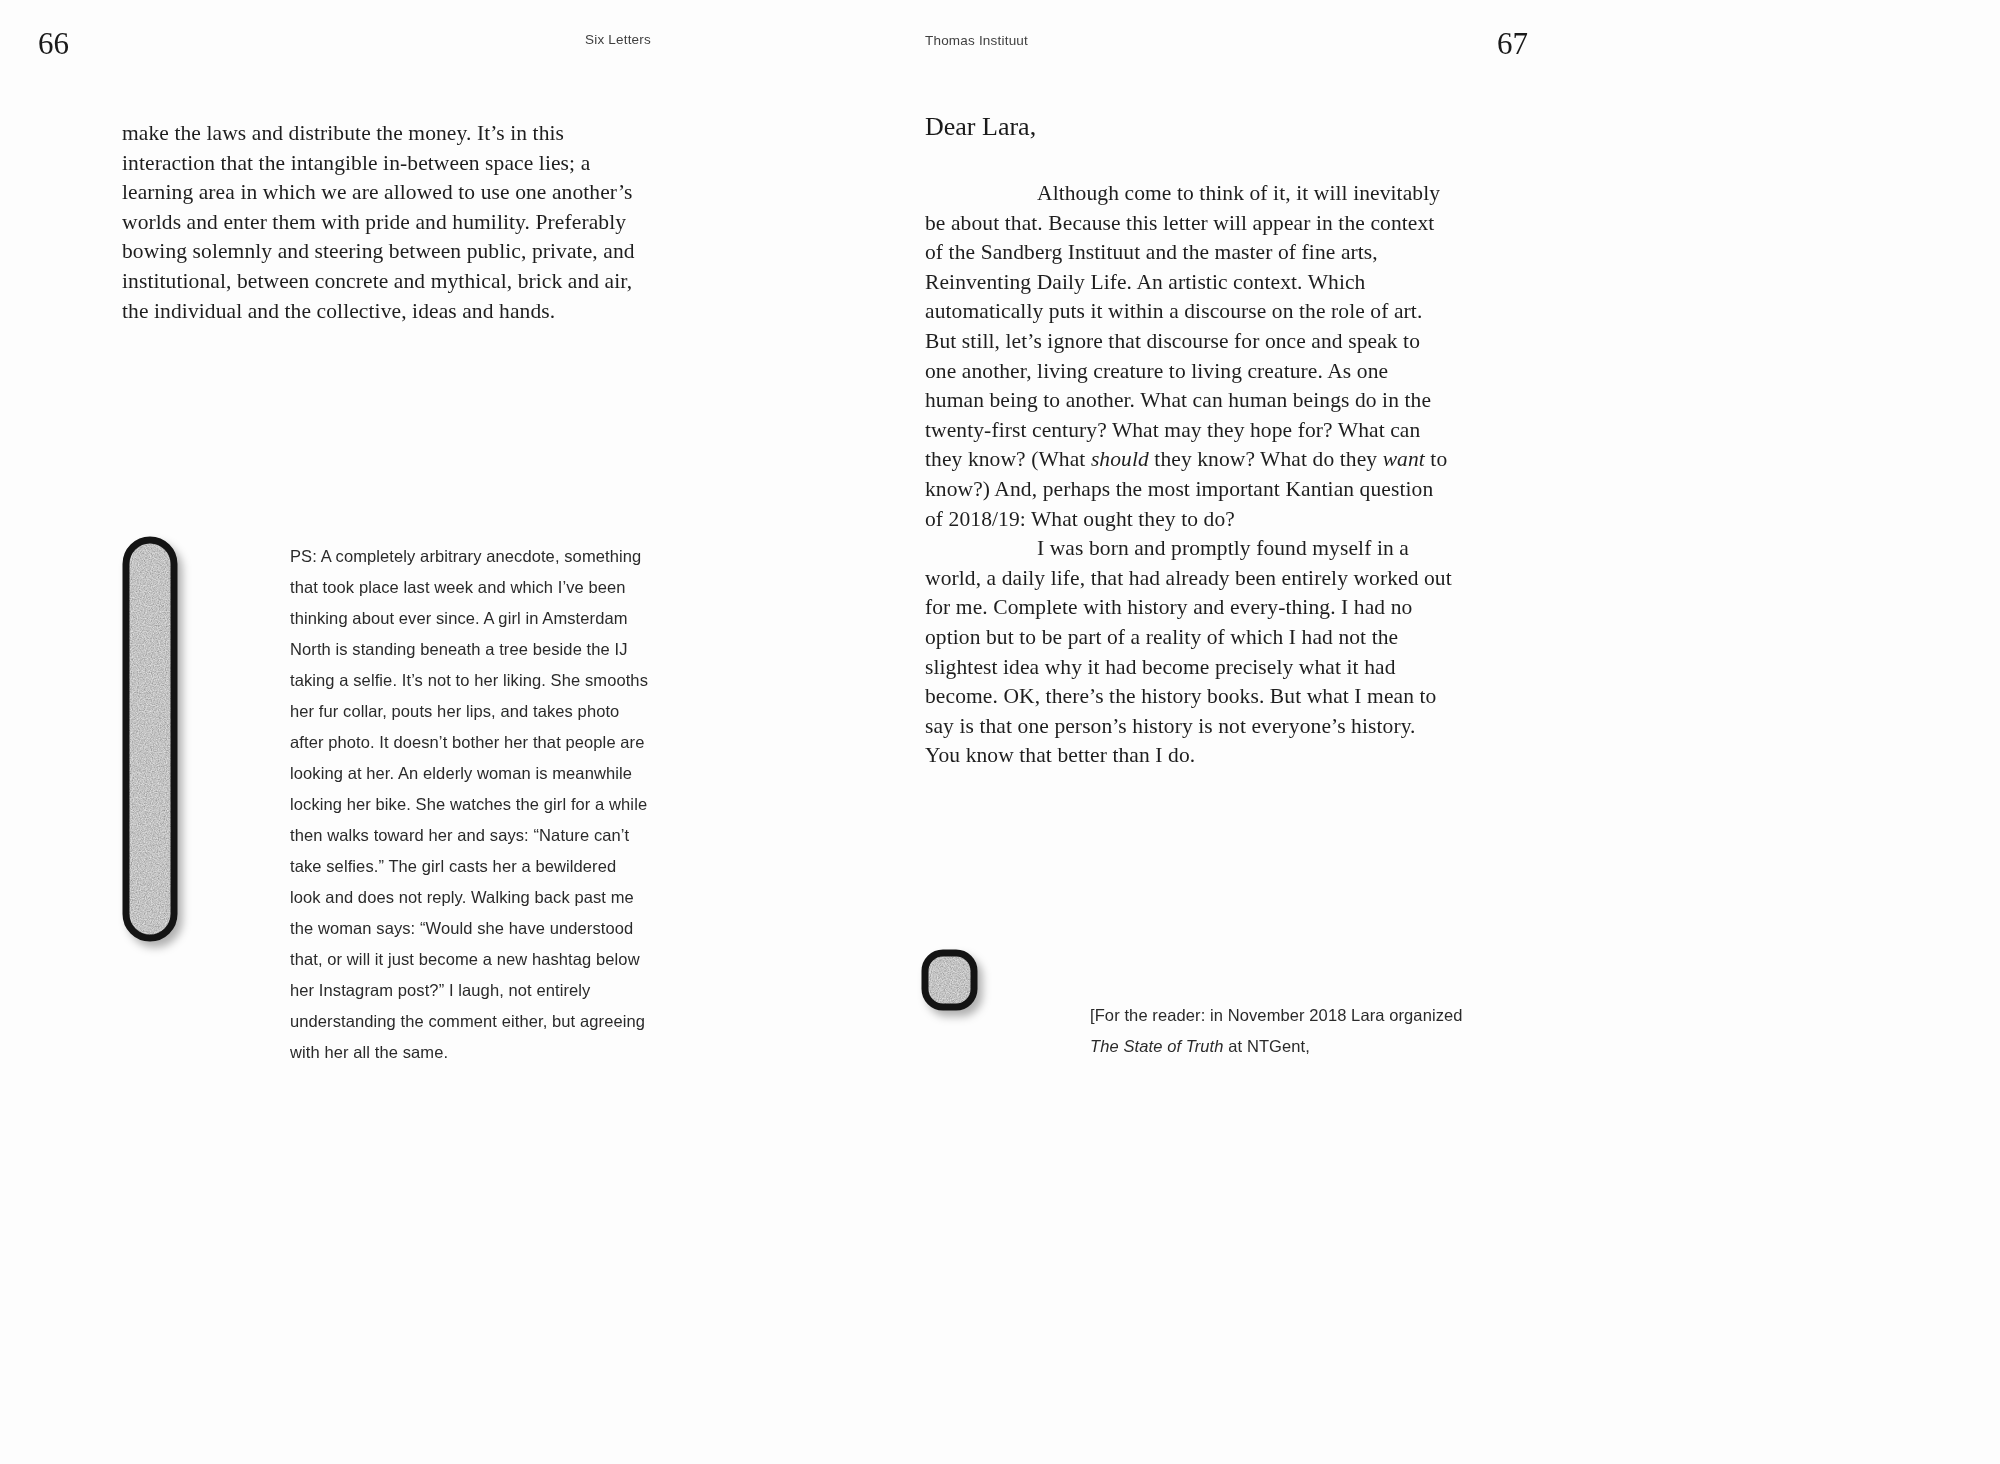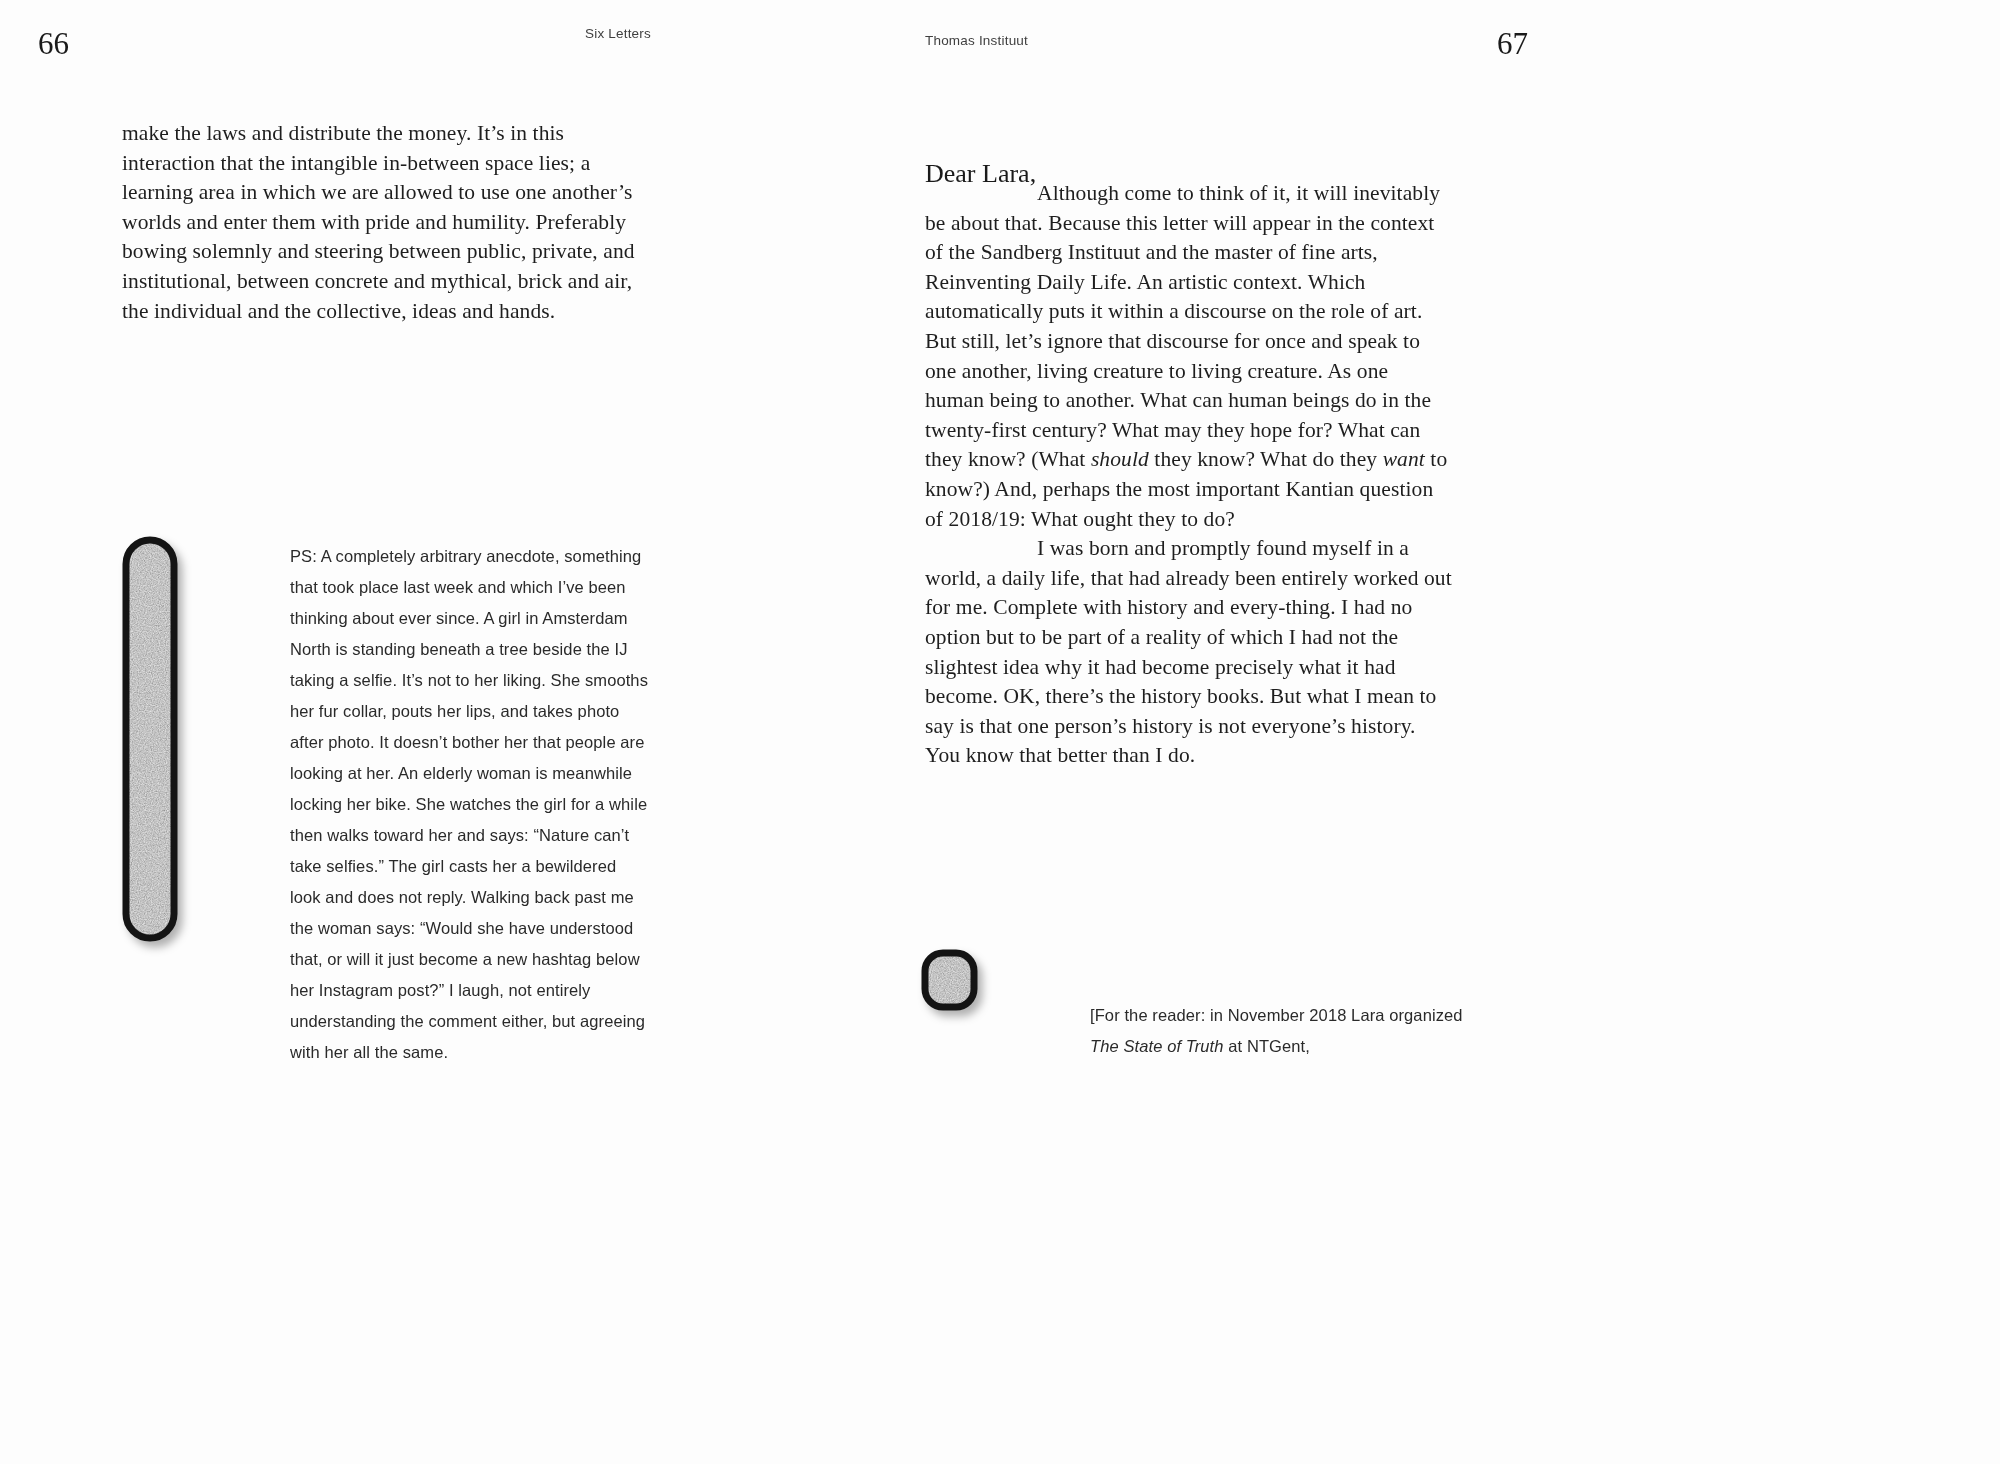--- a/index.html
+++ b/index.html
@@ -13,31 +13,31 @@
     color: #1e1e1e;
     overflow: hidden;
   }
   .abs { position: absolute; }
   .page-number { font-size: 31px; color: #1a1a1a; }
   .sans { font-family: "Liberation Sans", sans-serif; }
   .running-title { font-size: 13.5px; color: #3f3f3f; letter-spacing: 0.2px; }
   .serif-body { font-size: 21.5px; line-height: 29.6px; letter-spacing: 0.1px; }
   .serif-body p { margin: 0; }
   .indent { text-indent: 112px; }
-  .salutation { font-size: 26px; color: #1a1a1a; margin-top: 47px; }
+  .salutation { font-size: 26px; color: #1a1a1a; }
   .small-sans { font-size: 16.5px; line-height: 31px; color: #2a2a2a; letter-spacing: 0.1px; }
   .scribble { filter: drop-shadow(5px 6px 4px rgba(0,0,0,0.30)); }
 </style>
 </head>
 <body>
 
 <div class="spread">
 
   <div class="abs page-number" style="left:38px; top:26px;">66</div>
-  <div class="abs sans running-title" style="left:585px; top:26px;">Six Letters</div>
+  <div class="abs sans running-title" style="left:585px; top:32px;">Six Letters</div>
   <div class="abs sans running-title" style="left:925px; top:33px;">Thomas Instituut</div>
   <div class="abs page-number" style="left:1497px; top:26px;">67</div>
 
   <div class="abs serif-body" style="left:122px; top:119px; width:517px;">make the laws and distribute the money. It’s in this interaction that the intangible in-between space lies; a learning area in which we are allowed to use one another’s worlds and enter them with pride and humility. Preferably bowing solemnly and steering between public, private, and institutional, between concrete and mythical, brick and air, the individual and the collective, ideas and hands.</div>
 
 
   <svg class="abs scribble" style="left:122px; top:536px;" width="56" height="406" viewBox="0 0 56 406" aria-hidden="true">
     <defs>
       <filter id="grain1" x="-5%" y="-5%" width="110%" height="110%">
         <feTurbulence type="fractalNoise" baseFrequency="0.85" numOctaves="2" stitchTiles="stitch" result="n"></feTurbulence>

